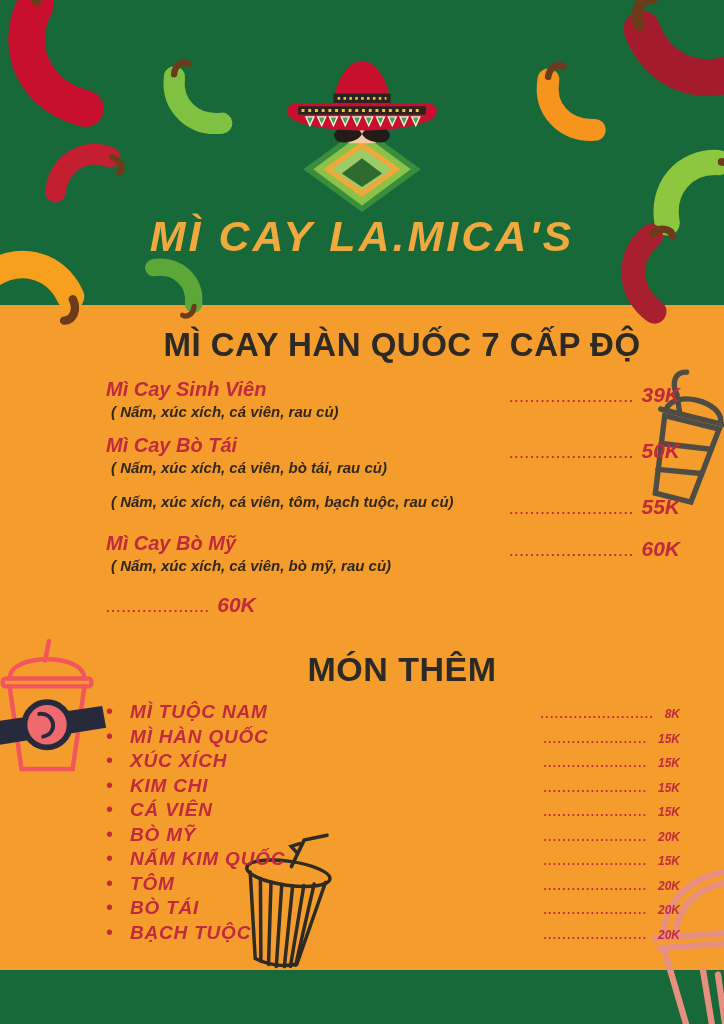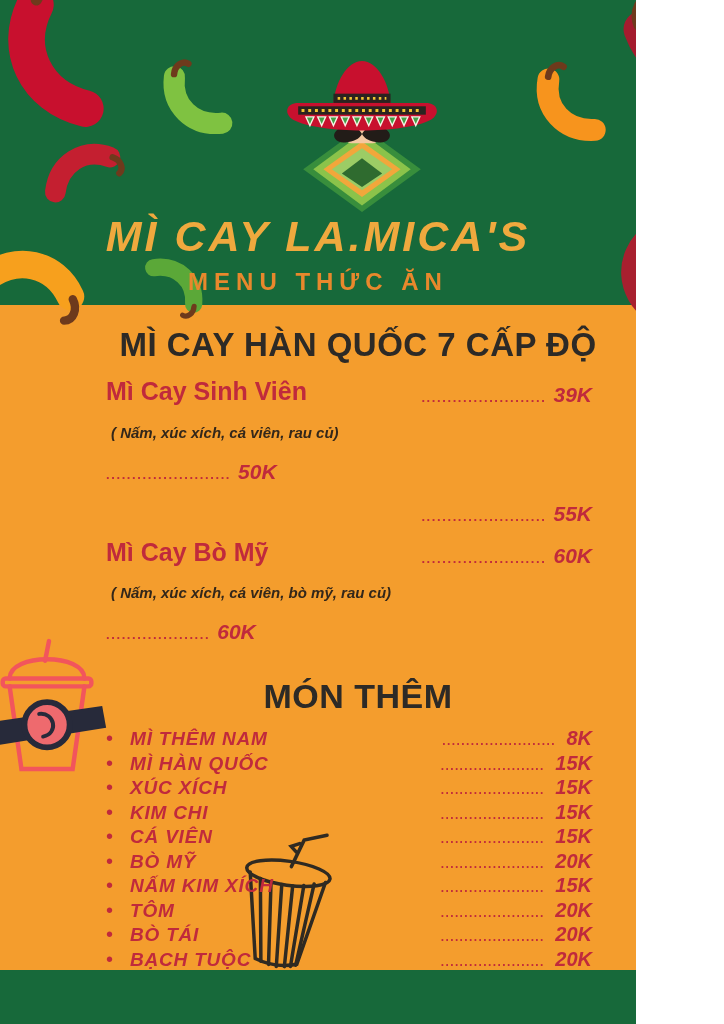--- a/index.html
+++ b/index.html
@@ -1,17 +1,17 @@
 <!DOCTYPE html>
 <html style="--header-green: #17693A; --body-orange: #F49D2D; --title-gold: #EFA93E; --subtitle-orange: #E8882C; --heading-dark: #2D2A26; --item-red: #C02A3C; --desc-dark: #33271A; --cup-gray: #4F4C44; --cup-pink: #F2555C; --cup-dark: #2F2A22; --cup-salmon: #E8907F; --chili-red: #C8102E; --chili-dark-red: #A41B2E; --chili-green: #7FC241; --chili-bright-green: #8DC63F; --chili-orange: #F7941D;"><head>
 <meta charset="utf-8">
 <style>
   html,body { margin:0; padding:0; }
   .page {
-    position:relative; width:636px; height:1024px; overflow:hidden;
+    position:relative; width:724px; height:1024px; overflow:hidden;
     font-family:"Liberation Sans", sans-serif;
     background:var(--body-orange, #F49D2D);
   }
   
   .header-band { position:absolute; top:0; left:0; width:100%; height:305px;
     background:var(--header-green, #17693A); }
   .footer-band { position:absolute; bottom:0; left:0; width:100%; height:54px;
     background:var(--header-green, #17693A); }
 
   .brand-title {
@@ -31,39 +31,39 @@
 
   
   .body-sec { position:absolute; top:305px; left:0; width:100%; height:665px; z-index:2;padding-left:40px; }
   .menu-heading {
     margin:21px 0 14px 0; text-align:center;
     font-size:33px; font-weight:bold; letter-spacing:0.5px;
     color:var(--heading-dark, #2D2A26);
   }
   .items { padding:0 84px 0 66px; }
   .menu-item { display:flex; justify-content:space-between; align-items:flex-start; margin-bottom:13px; }
-  .mi-name { font-size:25px; font-weight:bold; color:var(--item-red, #C02A3C); line-height:1.1; }
-  .mi-desc { font-size:15px; font-weight:bold; font-style:italic; color:var(--desc-dark, #33271A); margin-top:18px; padding-left:5px; line-height:1.2; }
+  .mi-name { font-size:20px; font-weight:bold; font-style:italic; color:var(--item-red, #C02A3C); line-height:1.1; }
+  .mi-desc { font-size:15px; font-weight:bold; font-style:italic; color:var(--desc-dark, #33271A); margin-top:3px; padding-left:5px; line-height:1.2; }
   .mi-right { display:flex; align-items:baseline; white-space:nowrap; margin-top:5px; }
   .mi-dots { font-size:13px; font-weight:bold; color:var(--item-red, #C02A3C); letter-spacing:1.6px; margin-right:7px; }
   .mi-price { font-size:21px; font-weight:bold; font-style:italic; color:var(--item-red, #C02A3C); }
 
   .addon-heading {
     margin:33px 0 12px 0; text-align:center;
     font-size:34px; font-weight:bold; letter-spacing:0.5px;
     color:var(--heading-dark, #2D2A26);
   }
   .addons { padding:0 84px 0 66px; }
   .addon-row { display:flex; justify-content:space-between; align-items:baseline; margin-bottom:1px; line-height:20.5px; }
   .ad-left { display:flex; align-items:baseline; }
   .ad-bullet { color:var(--item-red, #C02A3C); font-size:20px; margin-right:17px; font-style:normal; }
   .ad-name { font-size:19px; font-weight:bold; font-style:italic; color:var(--item-red, #C02A3C); letter-spacing:0.8px; }
   .ad-right { white-space:nowrap; }
   .ad-dots { font-size:12px; font-weight:bold; color:var(--item-red, #C02A3C); letter-spacing:1.4px; margin-right:6px; }
-  .ad-price { font-size:20px; font-weight:bold; font-style:italic; color:var(--item-red, #C02A3C);margin-top:40px; }
+  .ad-price { font-size:12px; font-weight:bold; font-style:italic; color:var(--item-red, #C02A3C);margin-top:40px; }
 </style>
 </head>
 <body>
 
 <div class="page">
 
   <svg width="0" height="0" style="position:absolute" aria-hidden="true">
     <symbol id="chili" viewBox="0 0 100 100">
       <path d="M30,24 C 22,54 42,80 74,81" fill="none" stroke="currentColor" stroke-width="23" stroke-linecap="round"></path>
       <path d="M30,21 C 32,12 41,7 47,12" fill="none" stroke="#6E3A1C" stroke-width="7" stroke-linecap="round"></path>
@@ -141,21 +141,20 @@
       <polygon points="90.5,75.5 97.5,75.5 94,83"></polygon>
         <polygon points="104.5,75.5 111.5,75.5 108,83"></polygon>
       <polygon points="118.5,75.5 125.5,75.5 122,83"></polygon>
         <polygon points="132.5,75.5 139.5,75.5 136,83"></polygon>
       <polygon points="146.5,75.5 153.5,75.5 150,83"></polygon>
         <polygon points="160.5,75.5 167.5,75.5 164,83"></polygon>
     </g>
   </svg>
 
   <h1 class="brand-title">MÌ CAY LA.MICA'S</h1>
-  <div class="brand-subtitle">MENU THỨC ĂN</div>
 
   <svg class="decor" style="left:638px; top:368px; width:100px; height:140px; transform:rotate(14deg);" viewBox="0 0 80 130" fill="none" stroke="#4F4C44" stroke-width="5" stroke-linecap="round">
     <path d="M20,28 C 12,18 14,8 24,6"></path>
     <path d="M20,28 L26,42"></path>
     <path d="M14,44 C 16,24 64,24 66,44"></path>
     <line x1="9" y1="45" x2="71" y2="45"></line>
     <path d="M14,50 L23,122 L57,122 L66,50 Z"></path>
     <line x1="17" y1="76" x2="63" y2="70"></line>
     <line x1="20" y1="100" x2="60" y2="94"></line>
   </svg>
@@ -208,28 +207,33 @@
           <div class="mi-name">Mì Cay Sinh Viên</div>
           <div class="mi-desc">( Nấm, xúc xích, cá viên, rau củ)</div>
         </div>
         <div class="mi-right">
           <span class="mi-dots">........................</span>
           <span class="mi-price">39K</span>
         </div>
       </div>
 
       <div class="menu-item">
+        <div class="mi-left">
+          <div class="mi-name">Mì Cay Bò Tái</div>
+          <div class="mi-desc">( Nấm, xúc xích, cá viên, bò tái, rau củ)</div>
+        </div>
         <div class="mi-right">
           <span class="mi-dots">........................</span>
           <span class="mi-price">50K</span>
         </div>
       </div>
 
       <div class="menu-item">
         <div class="mi-left">
+          <div class="mi-desc">( Nấm, xúc xích, cá viên, tôm, bạch tuộc, rau củ)</div>
         </div>
         <div class="mi-right">
           <span class="mi-dots">........................</span>
           <span class="mi-price">55K</span>
         </div>
       </div>
 
       <div class="menu-item">
         <div class="mi-left">
           <div class="mi-name">Mì Cay Bò Mỹ</div>
@@ -250,21 +254,21 @@
 
     </div>
 
     <h2 class="addon-heading">MÓN THÊM</h2>
 
     <div class="addons">
 
       <div class="addon-row">
         <span class="ad-left">
           <span class="ad-bullet">•</span>
-          <span class="ad-name">MÌ THÊM NAM</span>
+          <span class="ad-name">MÌ TUỘC NAM</span>
         </span>
         <span class="ad-right">
           <span class="ad-dots">........................</span>
           <span class="ad-price">8K</span>
         </span>
       </div>
 
       <div class="addon-row">
         <span class="ad-left">
           <span class="ad-bullet">•</span>
@@ -316,21 +320,21 @@
         </span>
         <span class="ad-right">
           <span class="ad-dots">......................</span>
           <span class="ad-price">20K</span>
         </span>
       </div>
 
       <div class="addon-row">
         <span class="ad-left">
           <span class="ad-bullet">•</span>
-          <span class="ad-name">NẤM KIM XÍCH</span>
+          <span class="ad-name">NẤM KIM QUỐC</span>
         </span>
         <span class="ad-right">
           <span class="ad-dots">......................</span>
           <span class="ad-price">15K</span>
         </span>
       </div>
 
       <div class="addon-row">
         <span class="ad-left">
           <span class="ad-bullet">•</span>

